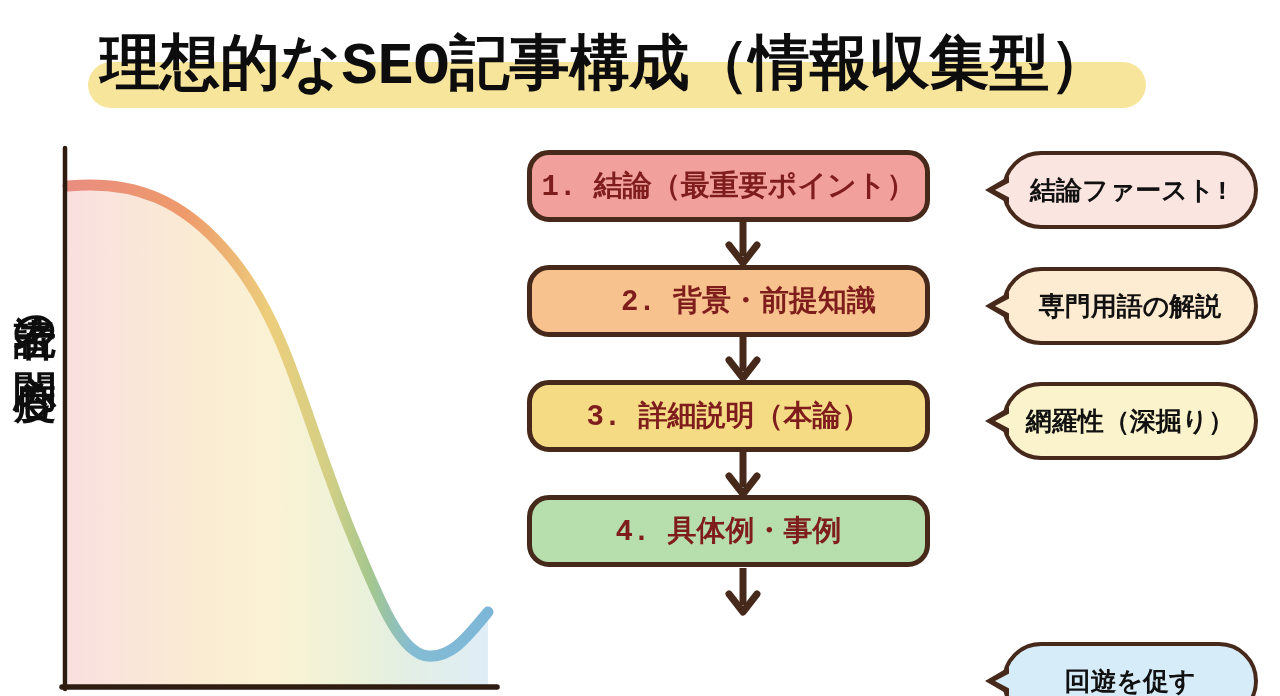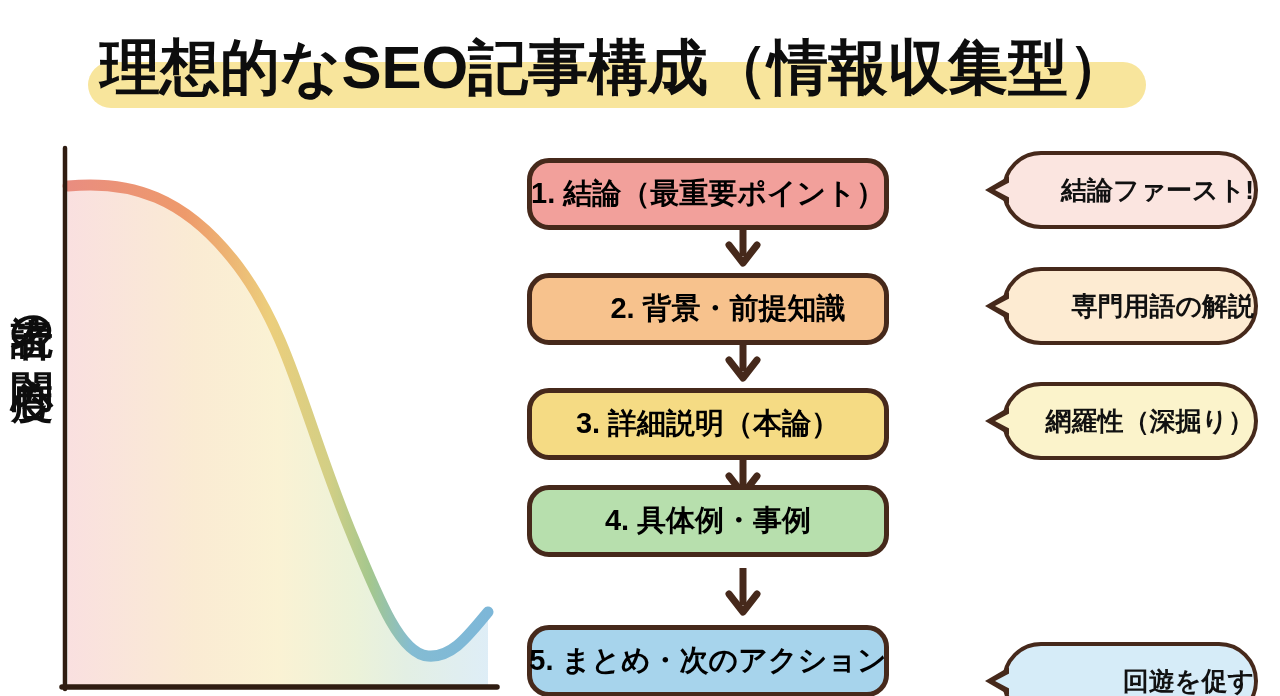--- a/index.html
+++ b/index.html
@@ -1,19 +1,19 @@
 <!DOCTYPE html>
 <html><head>
 <meta charset="utf-8">
 <style>
   * { margin:0; padding:0; box-sizing:border-box; }
   html,body { background:#ffffff; }
   .canvas {
     position:relative; width:1280px; height:696px; background:#ffffff;
-    font-family:Liberation Sans, sans-serif; overflow:hidden;
+    font-family:Liberation Mono, monospace; overflow:hidden;
     --line:#46291b; --hl:#f8e59c;
   }
 
   
   .title { position:absolute; left:100px; top:30px; height:80px; z-index:2; }
   .title-hl {
     position:absolute; left:-12px; top:32px; width:1058px; height:46px;
     background:var(--hl); border-radius:24px; z-index:0;
   }
   .title-text {
@@ -23,36 +23,36 @@
 
   
   .chart { position:absolute; left:0; top:130px; width:510px; height:566px; }
   .y-label {
     position:absolute; left:4px; top:282px; writing-mode:vertical-rl; text-orientation:upright;
     font-size:42px; font-weight:900; color:#0d0d0d; letter-spacing:3px; z-index:2;
   }
 
   
   .flow-box {
-    position:absolute; left:527px; width:362px; height:72px;
+    position:absolute; left:527px; width:403px; height:72px;
     border:5px solid var(--line); border-radius:22px;
     background:var(--box-fill,#eee);
     display:flex; align-items:center; justify-content:center;
-    font-size:29px; font-weight:800; color:#000000; white-space:nowrap; z-index:2;margin-top:8px;
+    font-size:29px; font-weight:800; color:#7f1d1d; white-space:nowrap; z-index:2;
   }
 
   
   .flow-arrow { position:absolute; left:725px; width:36px; height:48px; color:var(--line); z-index:1; }
 
   
   .bubble {
     position:absolute; left:1002px; width:256px; height:78px;
     border:4px solid var(--line); border-radius:39px;
     background:var(--bubble-fill,#eee);
-    display:flex; align-items:center; justify-content:flex-end;
+    display:flex; align-items:center; justify-content:center;
     font-size:26px; font-weight:800; color:#111; white-space:nowrap; z-index:2;
   }
   .bubble::before {
     content:""; position:absolute; left:-21px; top:50%; transform:translateY(-50%);
     width:0; height:0; border-top:14px solid transparent; border-bottom:14px solid transparent;
     border-right:24px solid var(--line);
   }
   .bubble::after {
     content:""; position:absolute; left:-11px; top:50%; transform:translateY(-50%);
     width:0; height:0; border-top:9px solid transparent; border-bottom:9px solid transparent;
@@ -102,25 +102,22 @@
 
   <div class="flow-box" style="top: 150px; --box-fill: #f2a09b;">
     <span>1. 結論（最重要ポイント）</span>
   </div>
   <div class="flow-box" style="top: 265px; padding-left: 40px; --box-fill: #f7c28d;">
     <span>2. 背景・前提知識</span>
   </div>
   <div class="flow-box" style="top: 380px; border-radius: 22px; --box-fill: #f5db84;">
     <span>3. 詳細説明（本論）</span>
   </div>
-  <div class="flow-box" style="top: 477px; --box-fill: #b7dfad;">
+  <div class="flow-box" style="top: 495px; --box-fill: #b7dfad;">
     <span>4. 具体例・事例</span>
-  </div>
-  <div class="flow-box" style="top: 617px; --box-fill: #a7d4ec;">
-    <span>5. まとめ・次のアクション</span>
   </div>
 
   <svg class="flow-arrow" style="top:219px" viewBox="0 0 36 48">
     <path d="M18 1 L18 34" stroke="currentColor" stroke-width="7" stroke-linecap="round" fill="none"></path>
     <path d="M4 26 L18 44 L32 26" stroke="currentColor" stroke-width="7" stroke-linecap="round" stroke-linejoin="round" fill="none"></path>
   </svg>
   <svg class="flow-arrow" style="top:334px" viewBox="0 0 36 48">
     <path d="M18 1 L18 34" stroke="currentColor" stroke-width="7" stroke-linecap="round" fill="none"></path>
     <path d="M4 26 L18 44 L32 26" stroke="currentColor" stroke-width="7" stroke-linecap="round" stroke-linejoin="round" fill="none"></path>
   </svg>

